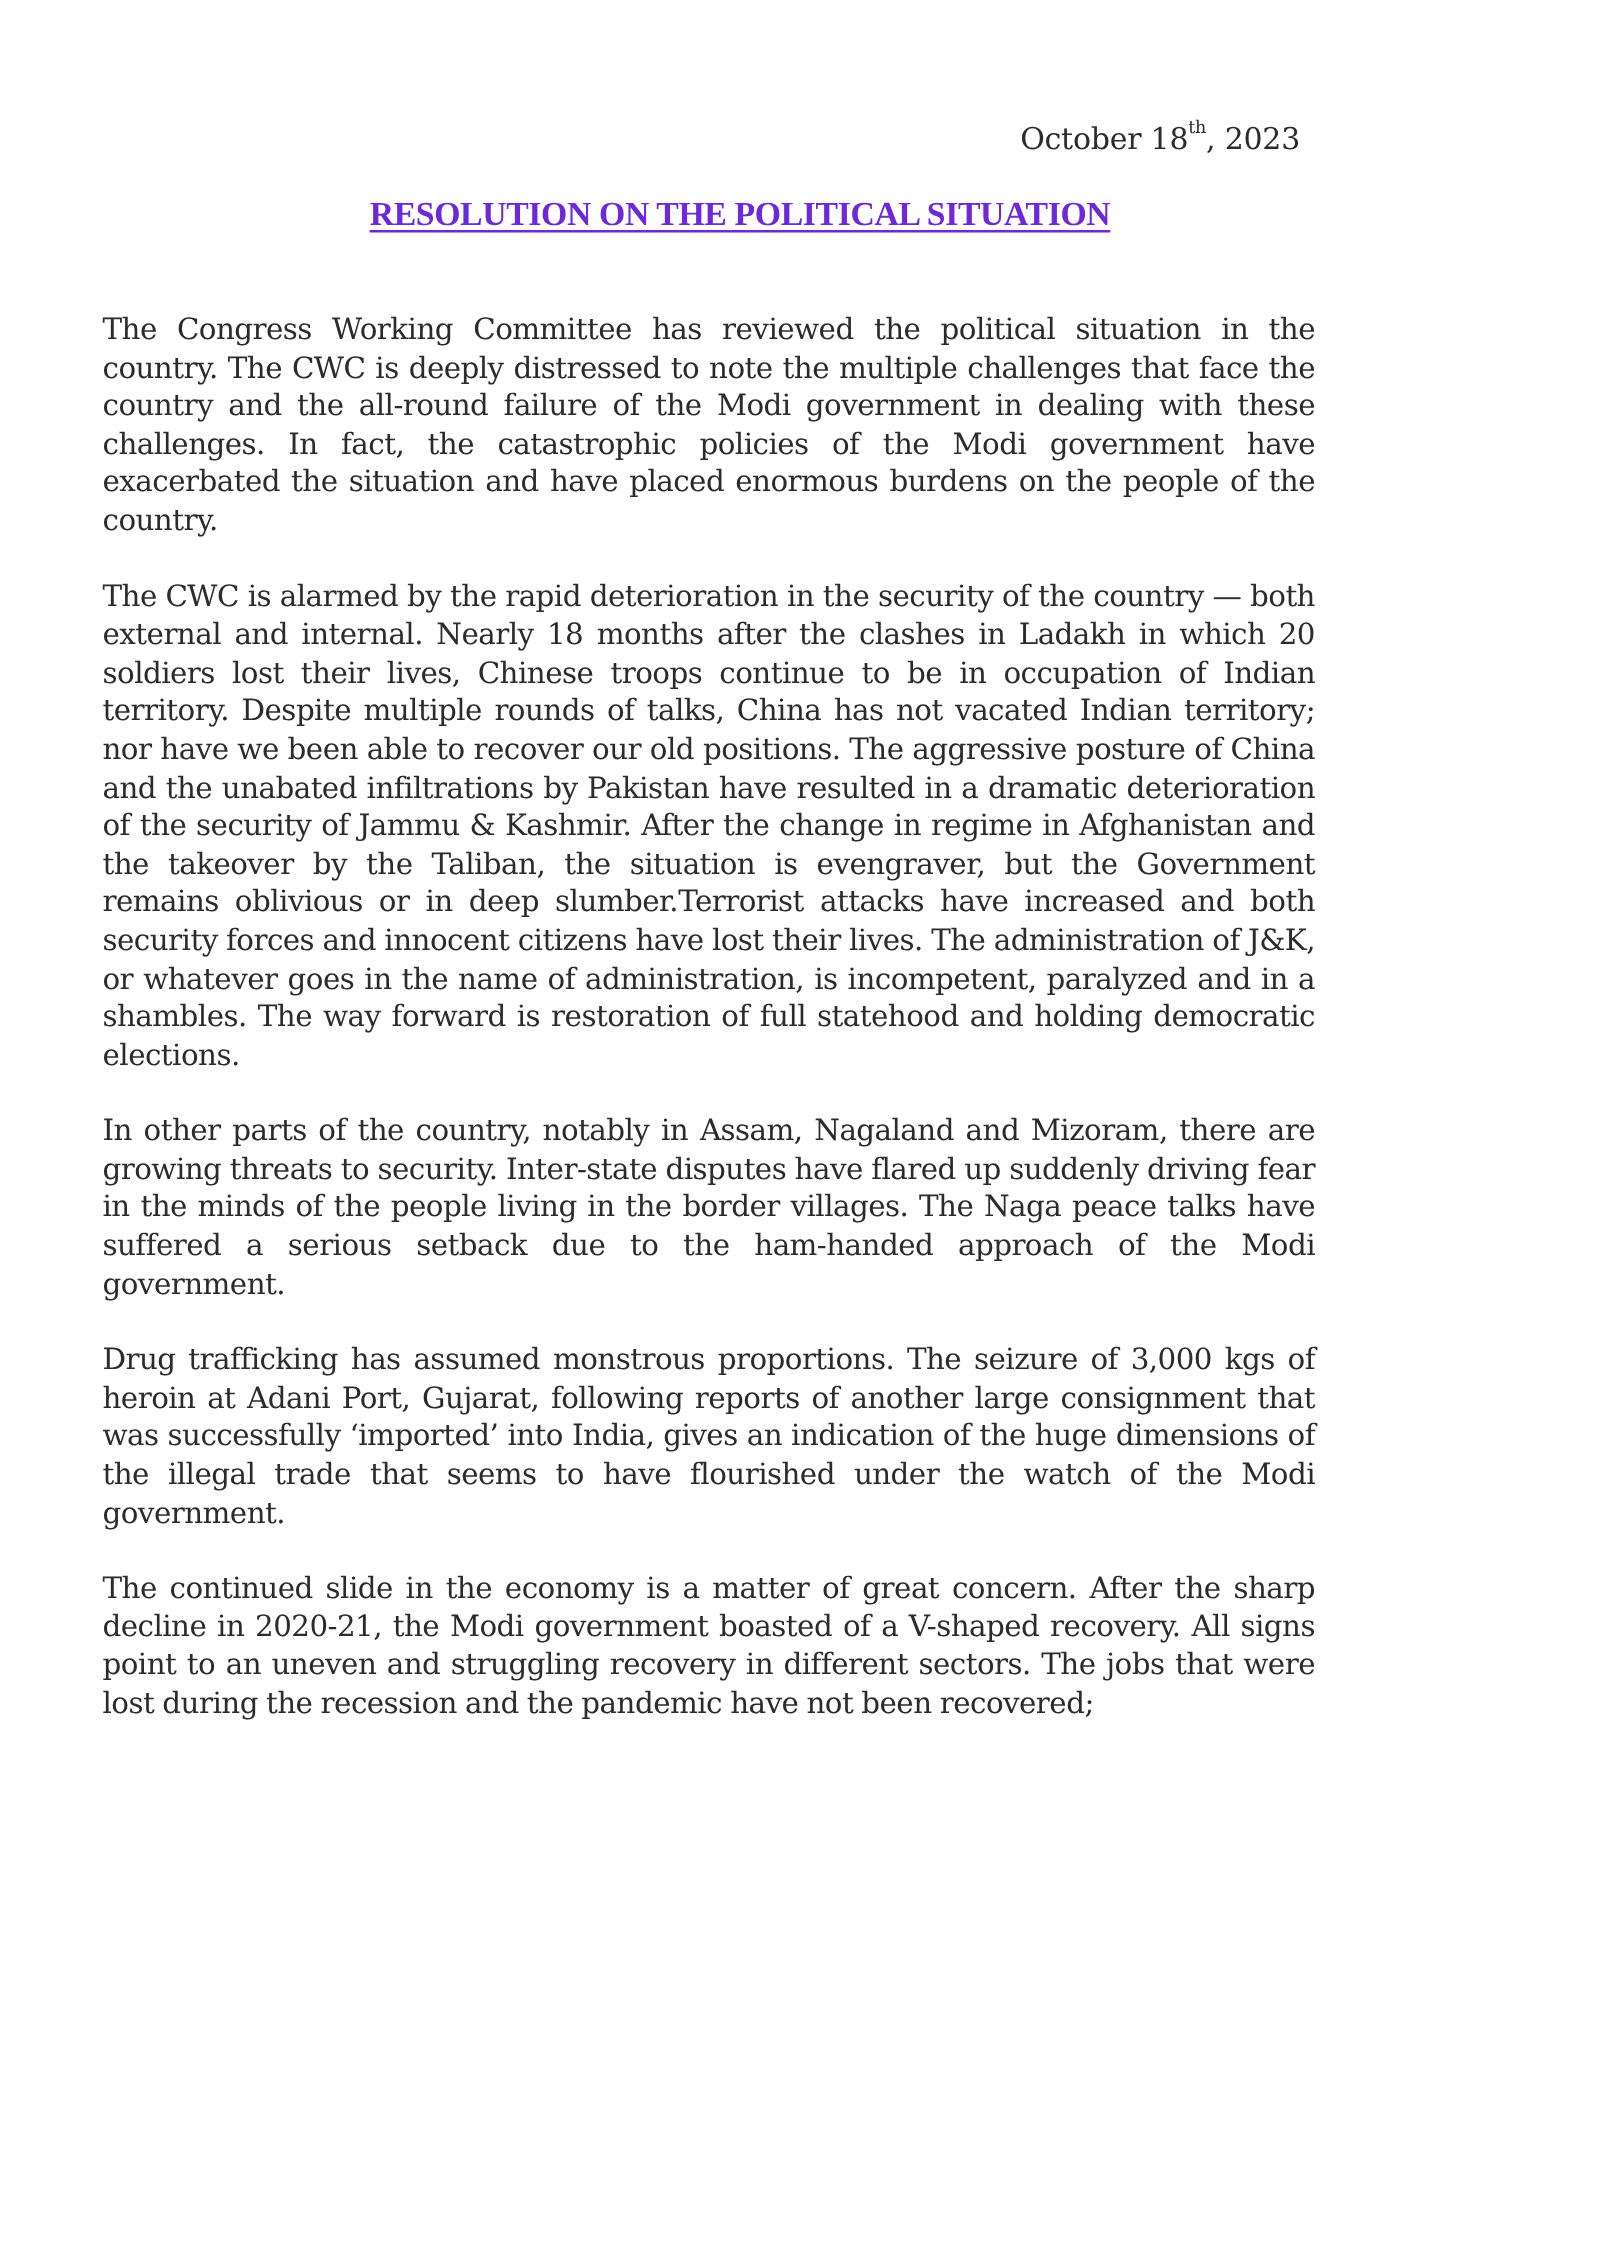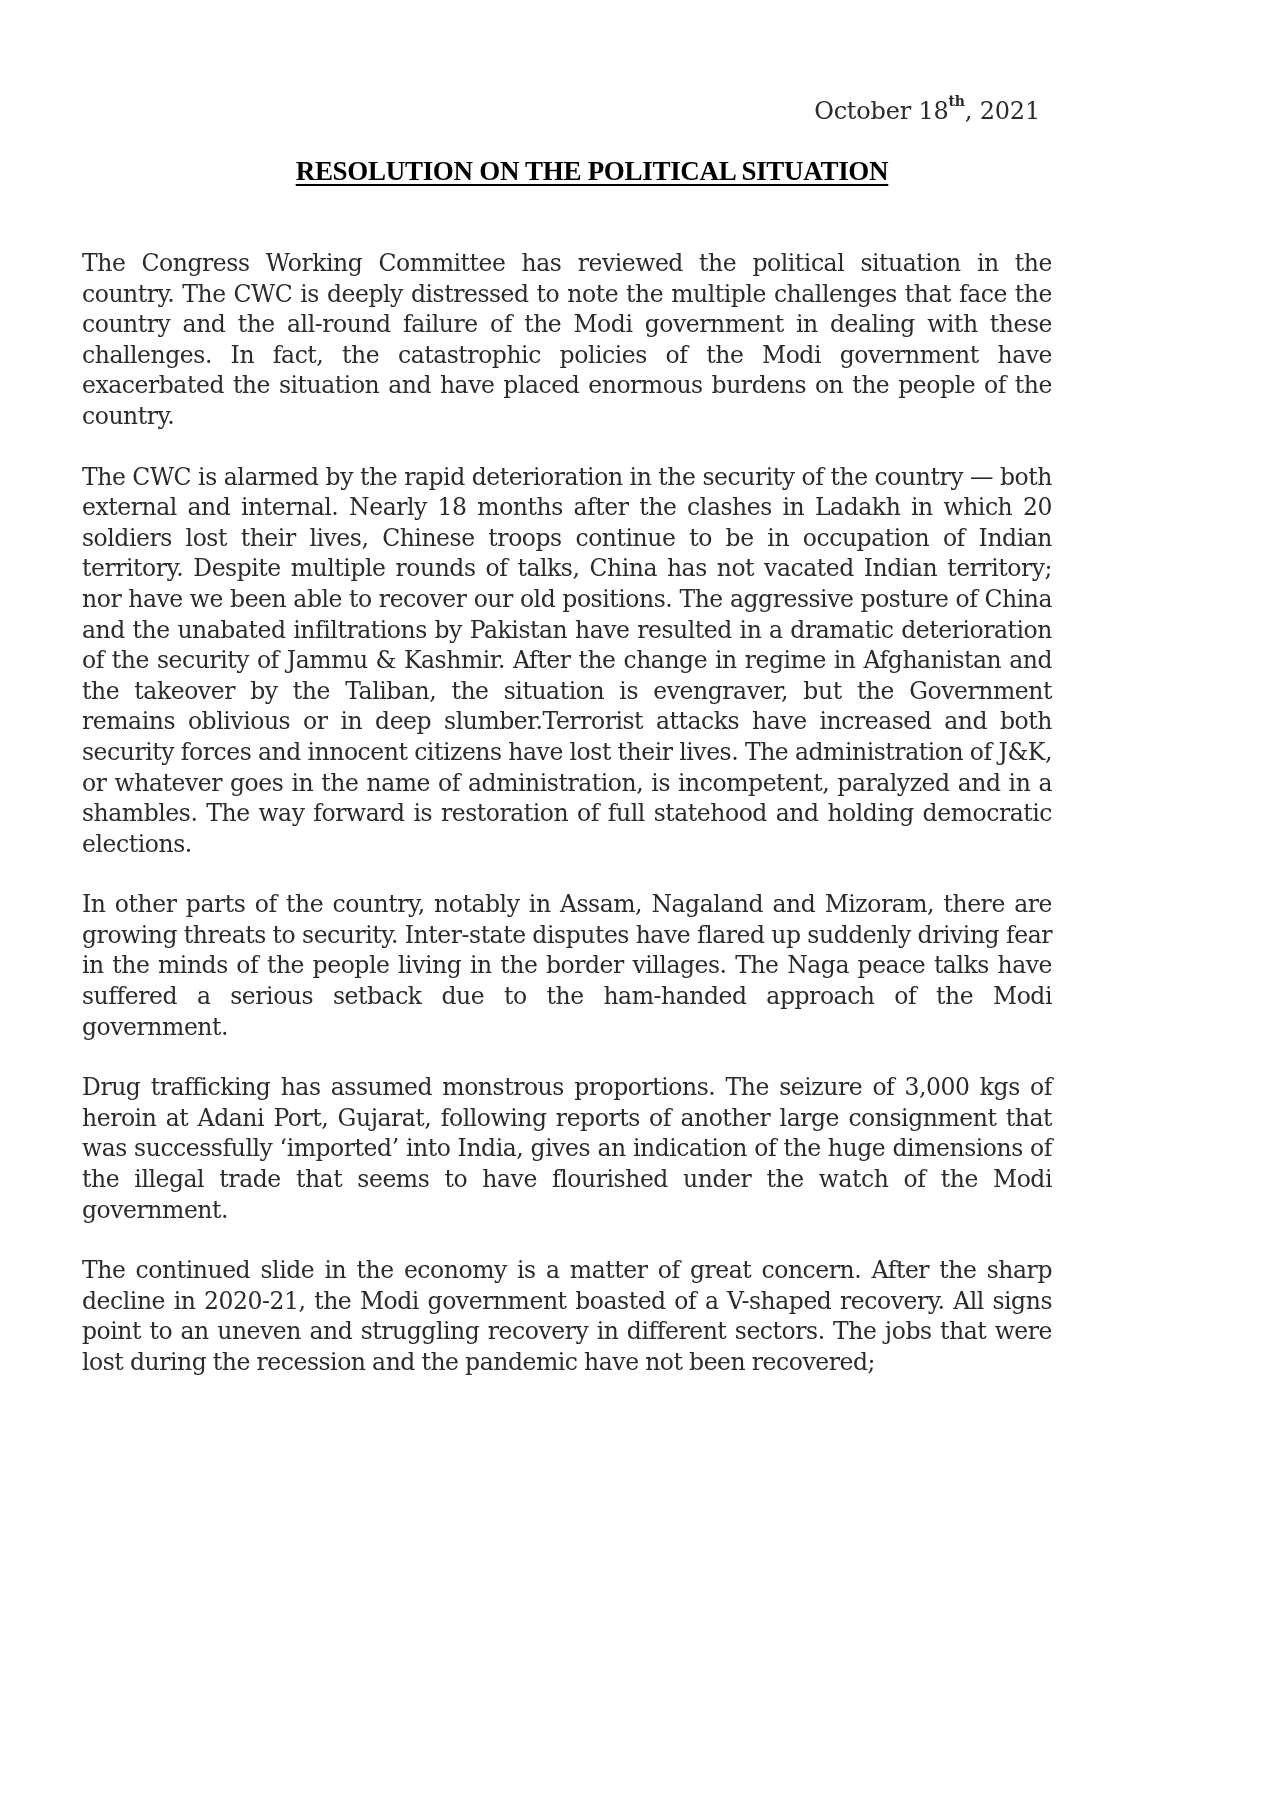--- a/index.html
+++ b/index.html
@@ -29,33 +29,32 @@
       line-height: 30px;
       white-space: nowrap;
       letter-spacing: -0.2px;
     }
     .date sup {
       font-size: 14px;
       line-height: 0;
       position: relative;
       top: -4px;
       vertical-align: super;
-      font-weight: bold;
     }
     .title {
       position: absolute;
       left: 160px;
       top: 155px;
       width: 724px;
       text-align: center;
       font-family: "Liberation Serif", "DejaVu Serif", serif;
       font-weight: bold;
       font-size: 27px;
       line-height: 32px;
-      color: #000000;
+      color: #6d28d9;
       text-decoration: underline;
       text-decoration-thickness: 2px;
       text-underline-offset: 4px;
       letter-spacing: -0.3px;
       white-space: nowrap;
     }
     .body {
       position: absolute;
       top: 248px;
       left: 0;
@@ -71,21 +70,21 @@
       letter-spacing: -0.45px;
       word-spacing: -0.5px;
       hyphens: none;
     }
   </style>
 </head>
 <body>
 
 <div class="page">
 
-  <div class="date"><span>October</span> <span>18</span><sup>th</sup><span>,</span> <span>2021</span></div>
+  <div class="date"><span>October</span> <span>18</span><sup>th</sup><span>,</span> <span>2023</span></div>
 
   <div class="title">RESOLUTION ON THE POLITICAL SITUATION</div>
 
   <div class="body">
     <p class="para">The Congress Working Committee has reviewed the political situation in the country. The CWC is deeply distressed to note the multiple challenges that face the country and the all-round failure of the Modi government in dealing with these challenges. In fact, the catastrophic policies of the Modi government have exacerbated the situation and have placed enormous burdens on the people of the country.</p>
     <p class="para">The CWC is alarmed by the rapid deterioration in the security of the country — both external and internal. Nearly 18 months after the clashes in Ladakh in which 20 soldiers lost their lives, Chinese troops continue to be in occupation of Indian territory. Despite multiple rounds of talks, China has not vacated Indian territory; nor have we been able to recover our old positions. The aggressive posture of China and the unabated infiltrations by Pakistan have resulted in a dramatic deterioration of the security of Jammu &amp; Kashmir. After the change in regime in Afghanistan and the takeover by the Taliban, the situation is evengraver, but the Government remains oblivious or in deep slumber.Terrorist attacks have increased and both security forces and innocent citizens have lost their lives. The administration of J&amp;K, or whatever goes in the name of administration, is incompetent, paralyzed and in a shambles. The way forward is restoration of full statehood and holding democratic elections.</p>
     <p class="para">In other parts of the country, notably in Assam, Nagaland and Mizoram, there are growing threats to security. Inter-state disputes have flared up suddenly driving fear in the minds of the people living in the border villages. The Naga peace talks have suffered a serious setback due to the ham-handed approach of the Modi government.</p>
     <p class="para">Drug trafficking has assumed monstrous proportions. The seizure of 3,000 kgs of heroin at Adani Port, Gujarat, following reports of another large consignment that was successfully ‘imported’ into India, gives an indication of the huge dimensions of the illegal trade that seems to have flourished under the watch of the Modi government.</p>
     <p class="para">The continued slide in the economy is a matter of great concern. After the sharp decline in 2020-21, the Modi government boasted of a V-shaped recovery. All signs point to an uneven and struggling recovery in different sectors. The jobs that were lost during the recession and the pandemic have not been recovered;</p>
   </div>

